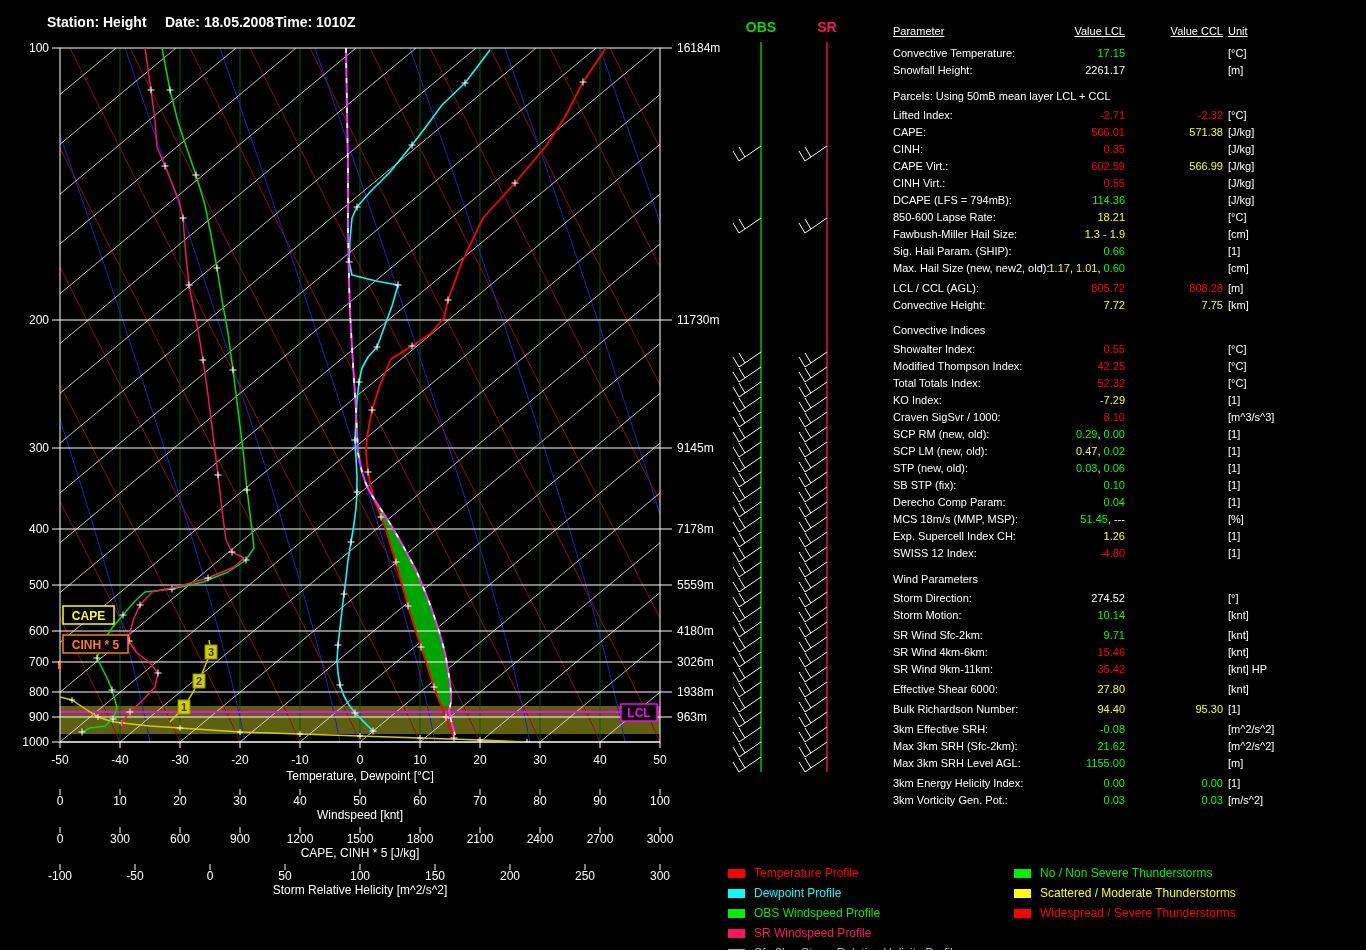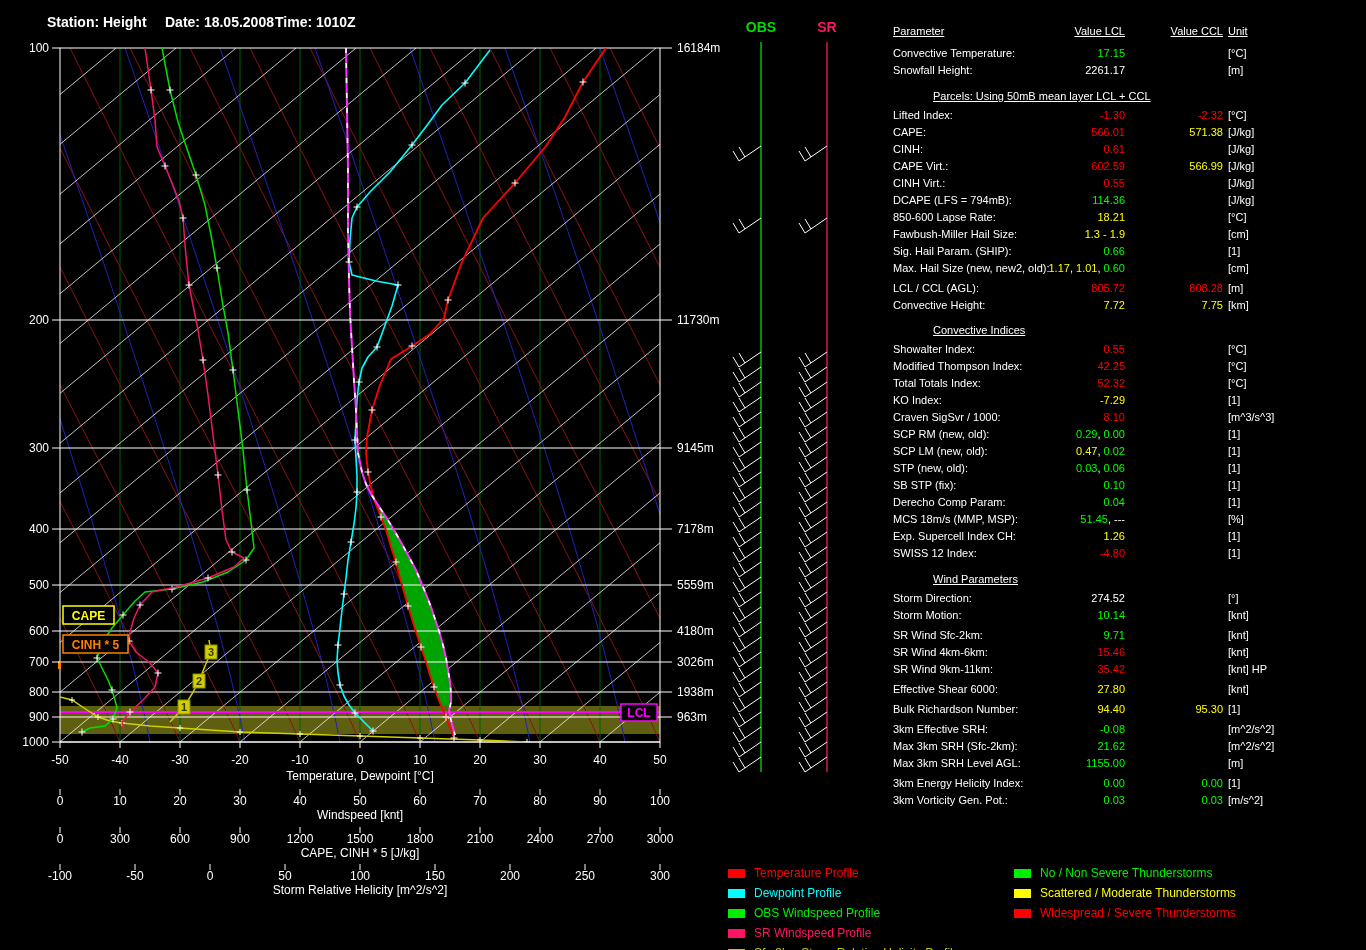--- a/index.html
+++ b/index.html
@@ -10,21 +10,21 @@
     font-size:14px;white-space:nowrap;}
   #app-header span{position:absolute;top:0;}
   #hdr-station{left:47px;} #hdr-date{left:165px;} #hdr-time{left:275px;}
   #param-table{position:absolute;left:893px;top:0;width:470px;font-size:11px;color:#fff;}
   .trow{position:absolute;left:0;width:470px;height:16px;line-height:16px;white-space:nowrap;}
   .tlabel{position:absolute;left:0;}
   .tlcl{position:absolute;left:0;width:232px;text-align:right;}
   .tccl{position:absolute;left:0;width:320px;text-align:right;margin-left:10px;}
   .tunit{position:absolute;left:335px;}
   .thead{text-decoration:underline;}
-  .tsection{text-decoration:underline;margin-left:40px;}
+  .tsection{}
   .legend{position:absolute;font-size:12px;}
   #legend-left{left:728px;top:824px;width:350px;}
   #legend-right{left:1014px;top:824px;width:352px;}
   .lrow{position:absolute;left:0;height:14px;line-height:11px;white-space:nowrap;margin-top:44px;}
   .lswatch{display:inline-block;width:17px;height:9px;margin-right:9px;vertical-align:middle;}
   .llabel{vertical-align:middle;}
 </style>
 </head>
 <body>
 
@@ -643,33 +643,33 @@
       <div class="trow" style="top: 62px;">
         <div class="tlabel">Snowfall Height:</div>
         <div class="tlcl"><span style="color: rgb(255, 255, 255);">2261.17</span></div>
         <div class="tunit">[m]</div>
       </div>
       <div class="trow" style="top: 88px;">
         <div class="tlabel tsection">Parcels: Using 50mB mean layer LCL + CCL</div>
       </div>
       <div class="trow" style="top: 107px;">
         <div class="tlabel">Lifted Index:</div>
-        <div class="tlcl"><span style="color: rgb(255, 0, 0);">-1.30</span></div>
+        <div class="tlcl"><span style="color: rgb(255, 0, 0);">-2.71</span></div>
         <div class="tccl"><span style="color: rgb(255, 0, 0);">-2.32</span></div>
         <div class="tunit">[°C]</div>
       </div>
       <div class="trow" style="top: 124px;">
         <div class="tlabel">CAPE:</div>
         <div class="tlcl"><span style="color: rgb(255, 0, 0);">566.01</span></div>
         <div class="tccl"><span style="color: rgb(255, 255, 0);">571.38</span></div>
         <div class="tunit">[J/kg]</div>
       </div>
       <div class="trow" style="top: 141px;">
         <div class="tlabel">CINH:</div>
-        <div class="tlcl"><span style="color: rgb(255, 0, 0);">0.61</span></div>
+        <div class="tlcl"><span style="color: rgb(255, 0, 0);">0.35</span></div>
         <div class="tunit">[J/kg]</div>
       </div>
       <div class="trow" style="top: 158px;">
         <div class="tlabel">CAPE Virt.:</div>
         <div class="tlcl"><span style="color: rgb(255, 0, 0);">602.59</span></div>
         <div class="tccl"><span style="color: rgb(255, 255, 0);">566.99</span></div>
         <div class="tunit">[J/kg]</div>
       </div>
       <div class="trow" style="top: 175px;">
         <div class="tlabel">CINH Virt.:</div>

